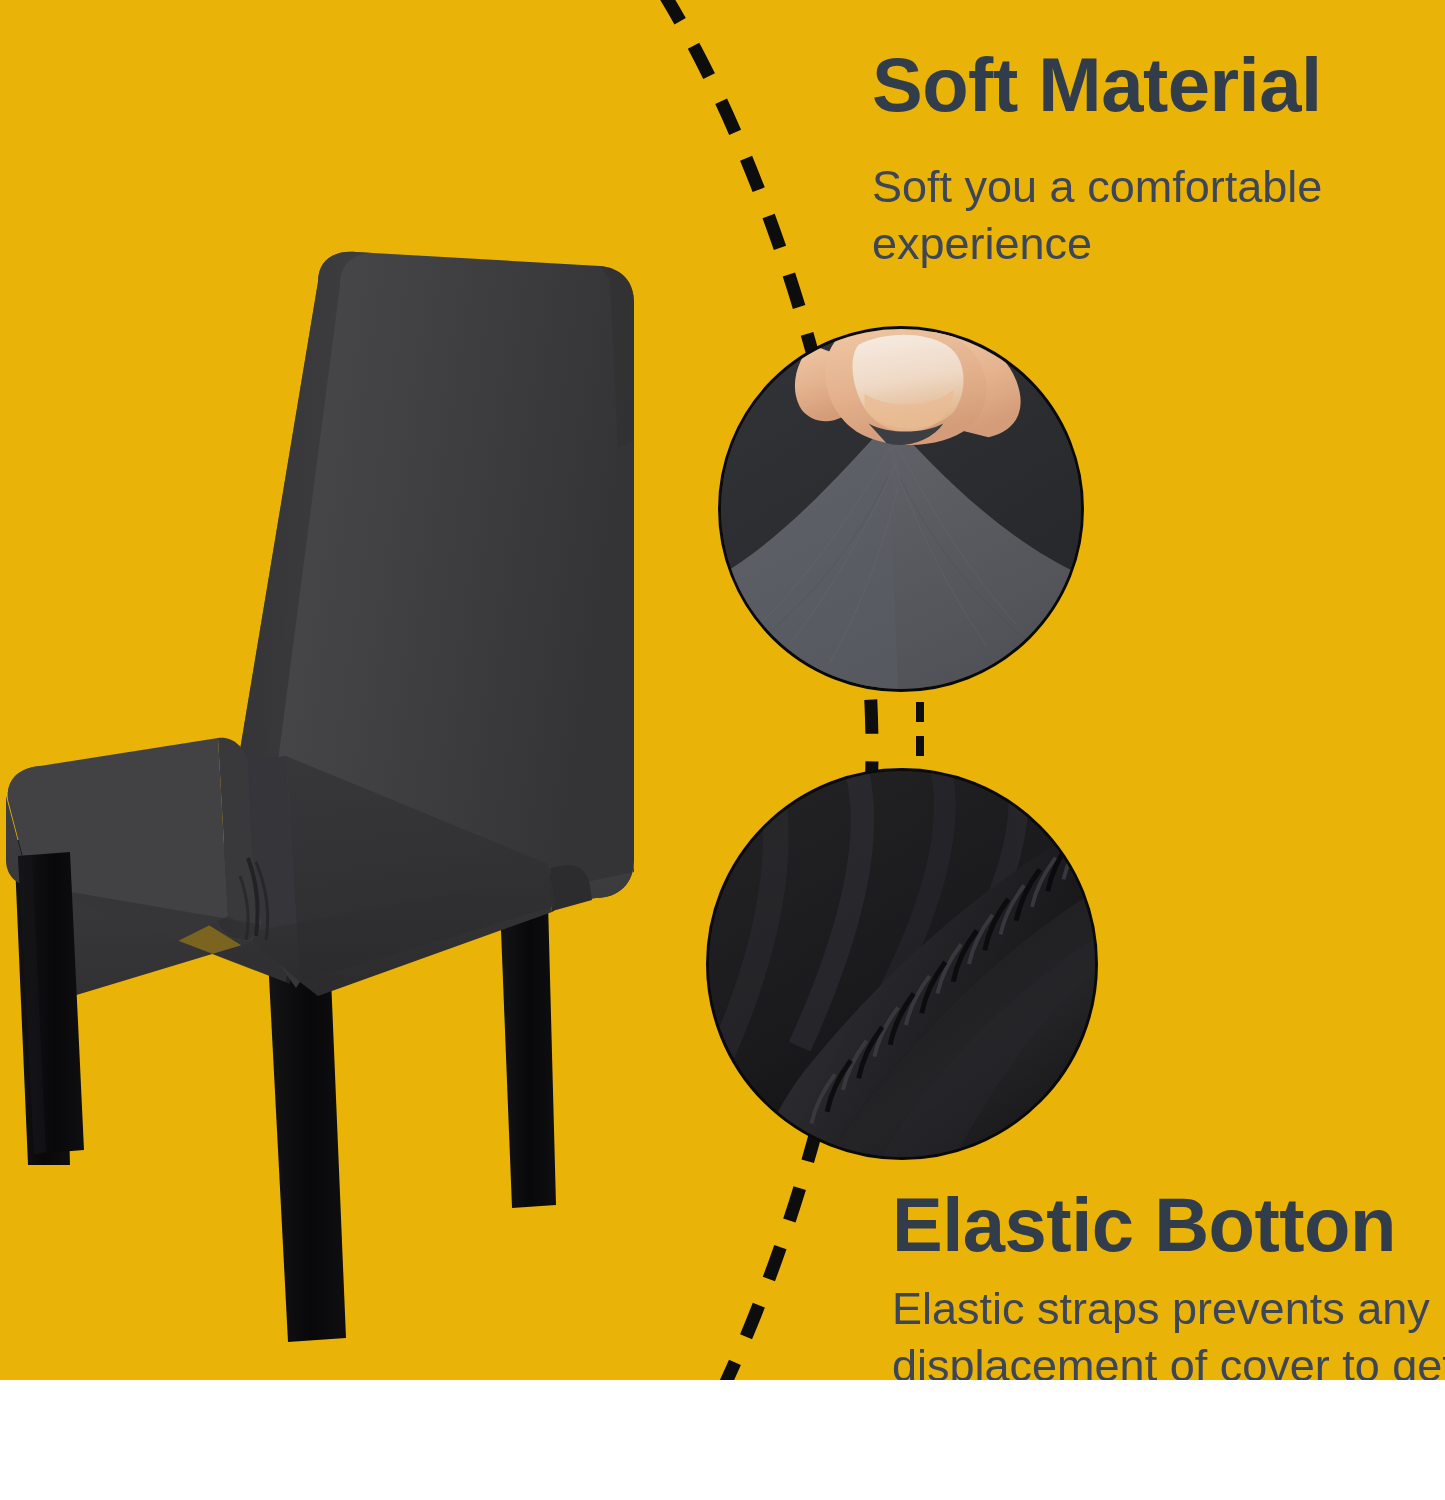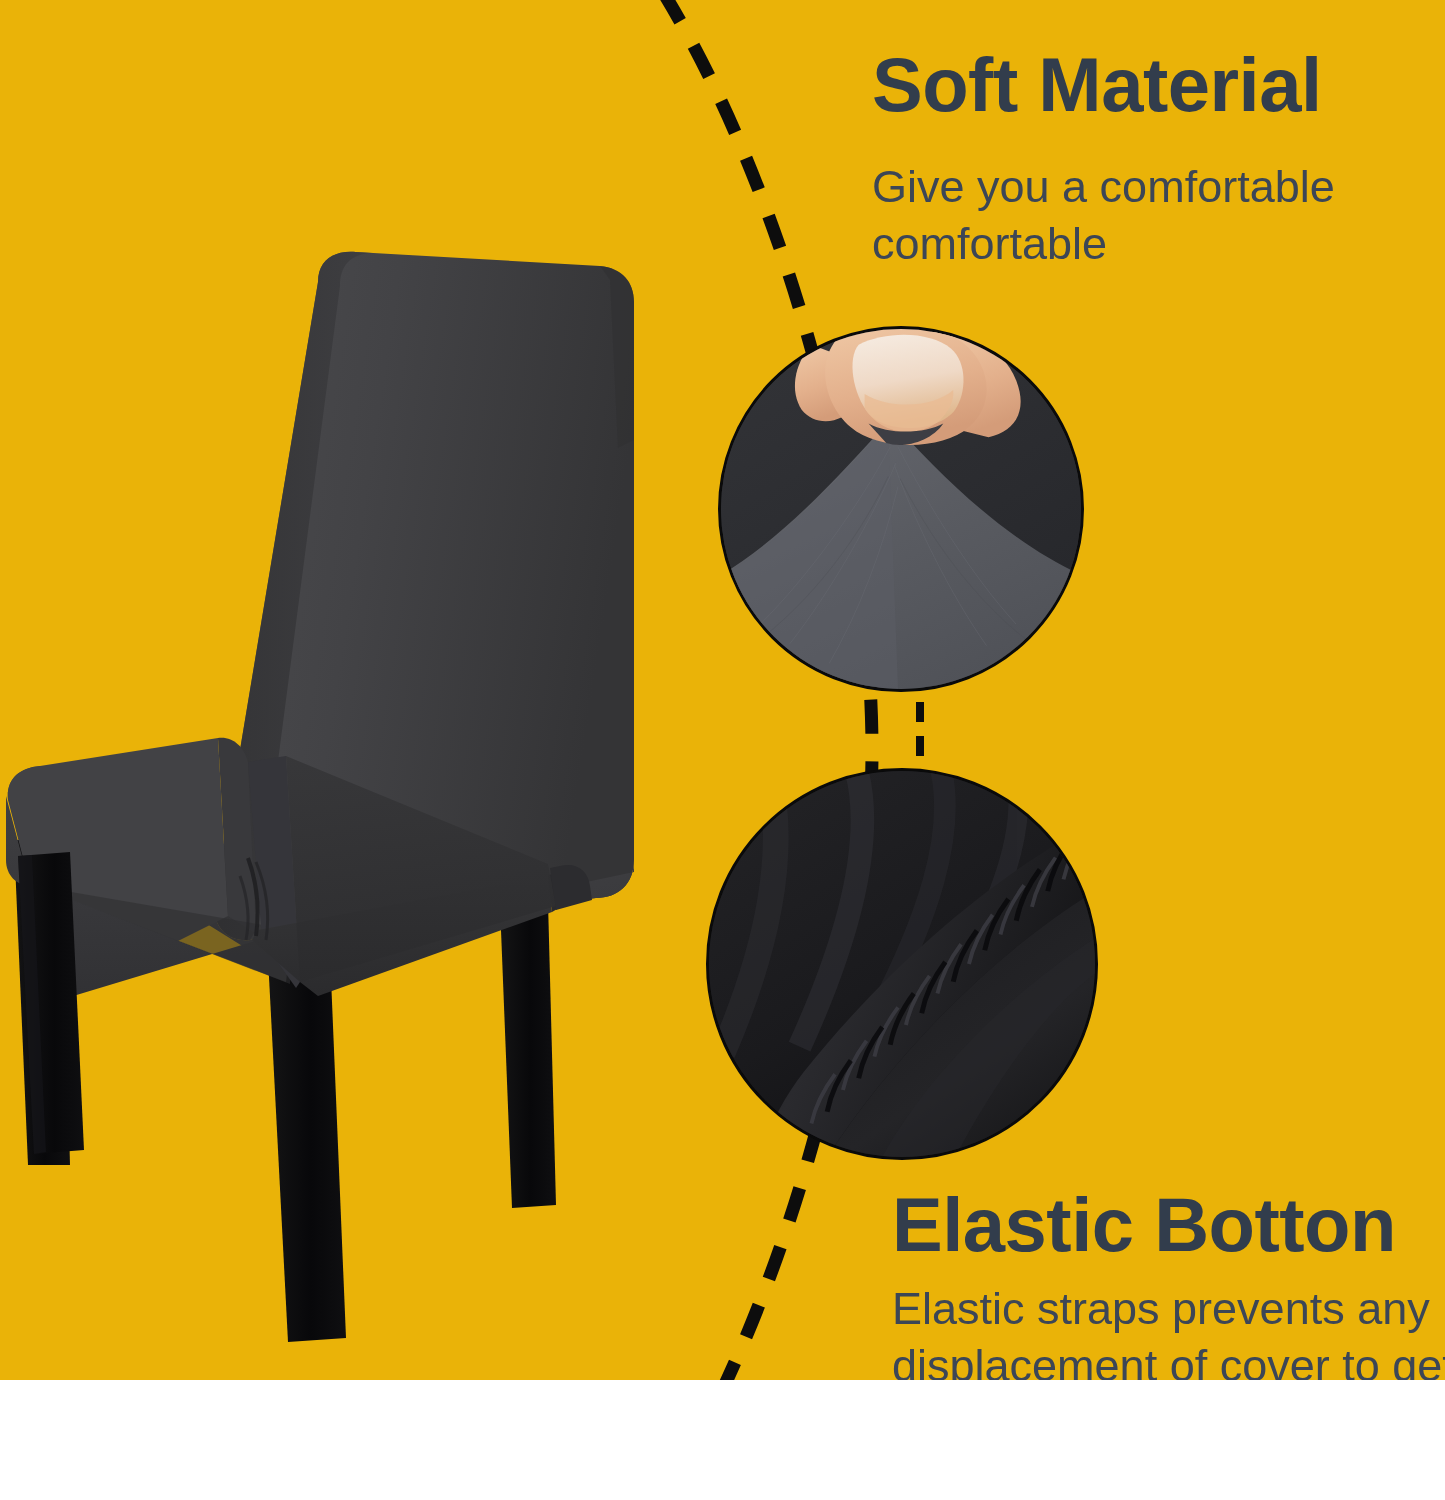--- a/index.html
+++ b/index.html
@@ -333,21 +333,21 @@
         <path d="M 144 294 C 132 310, 124 326, 120 346"></path>
       </g>
 
       <path d="M 392 122 C 280 190, 180 300, 120 392 L 392 392 Z" fill="url(#elasticLower)"></path>
       <path d="M 392 170 C 300 228, 216 318, 176 392 L 250 392 C 290 316, 344 240, 392 206 Z" fill="#28282c" opacity="0.45"></path>
     </svg>
   </div>
 
   <div id="block-top" class="text-block">
     <div class="headline">Soft Material</div>
-    <div class="subcopy">Give you a comfortable comfortable</div>
+    <div class="subcopy">Soft you a comfortable experience</div>
   </div>
 
   <div id="block-bottom" class="text-block">
     <div class="headline">Elastic Botton</div>
     <div class="subcopy">Elastic straps prevents any displacement of cover to get wrinkle free seat</div>
   </div>
 
 </div>
 
 </body></html>

